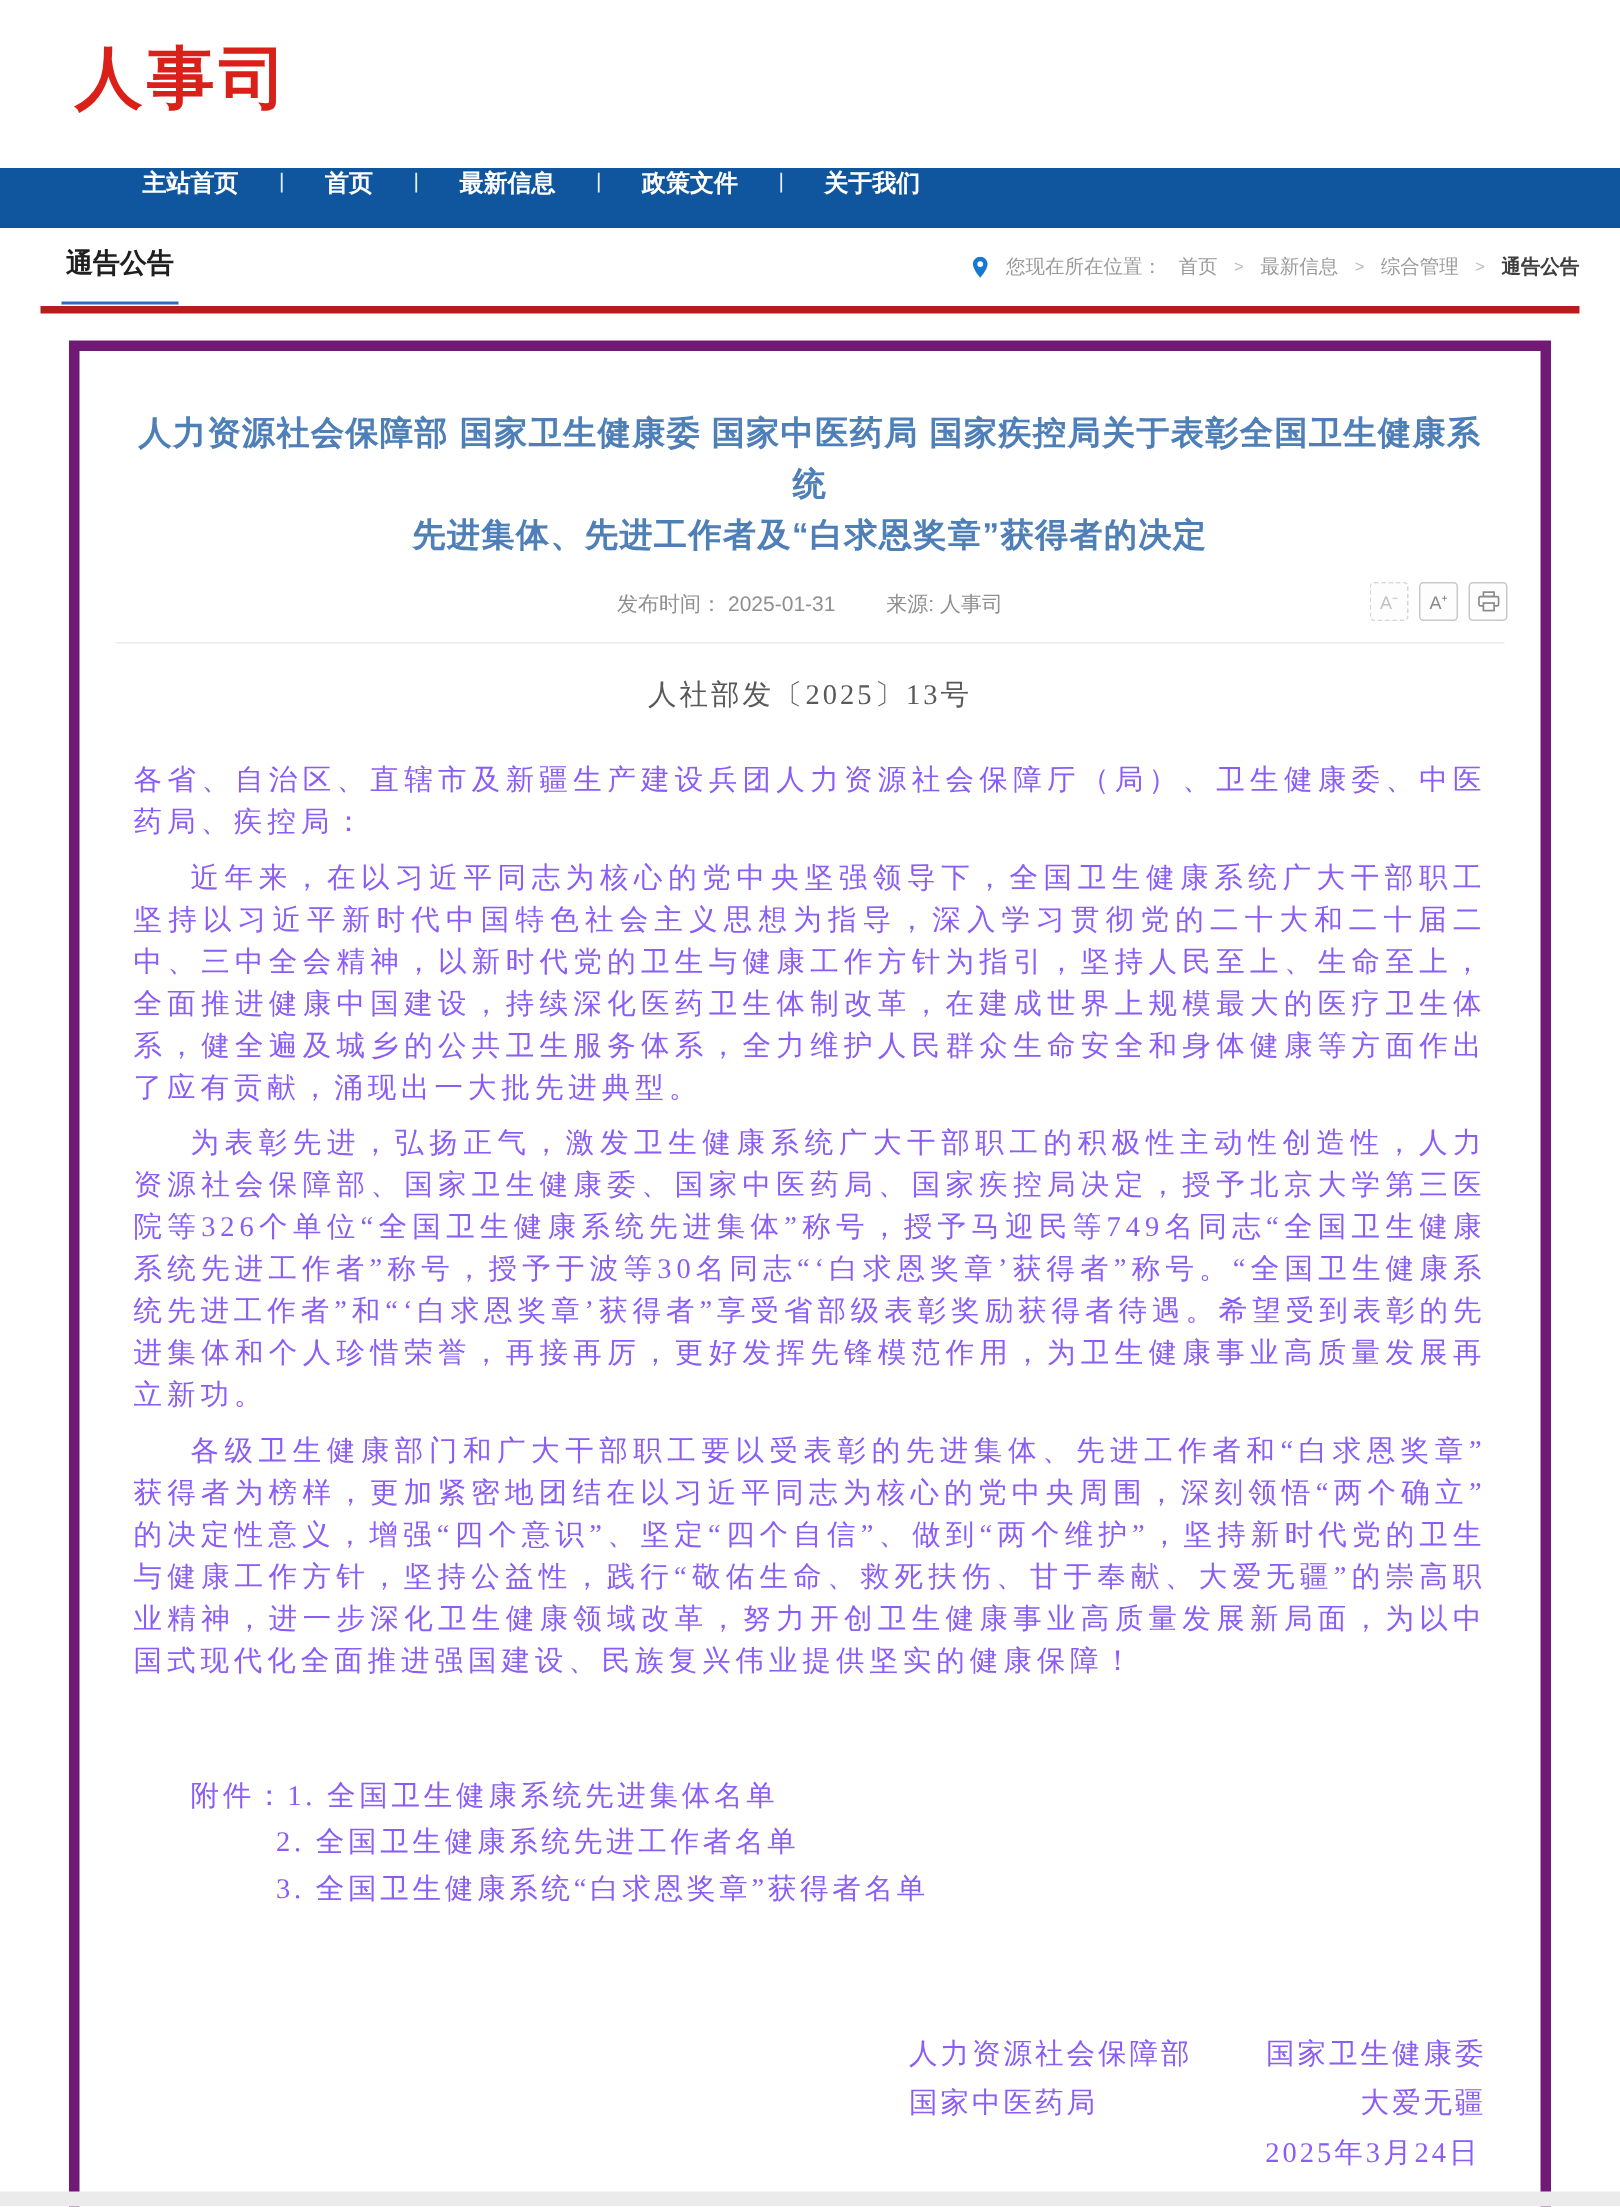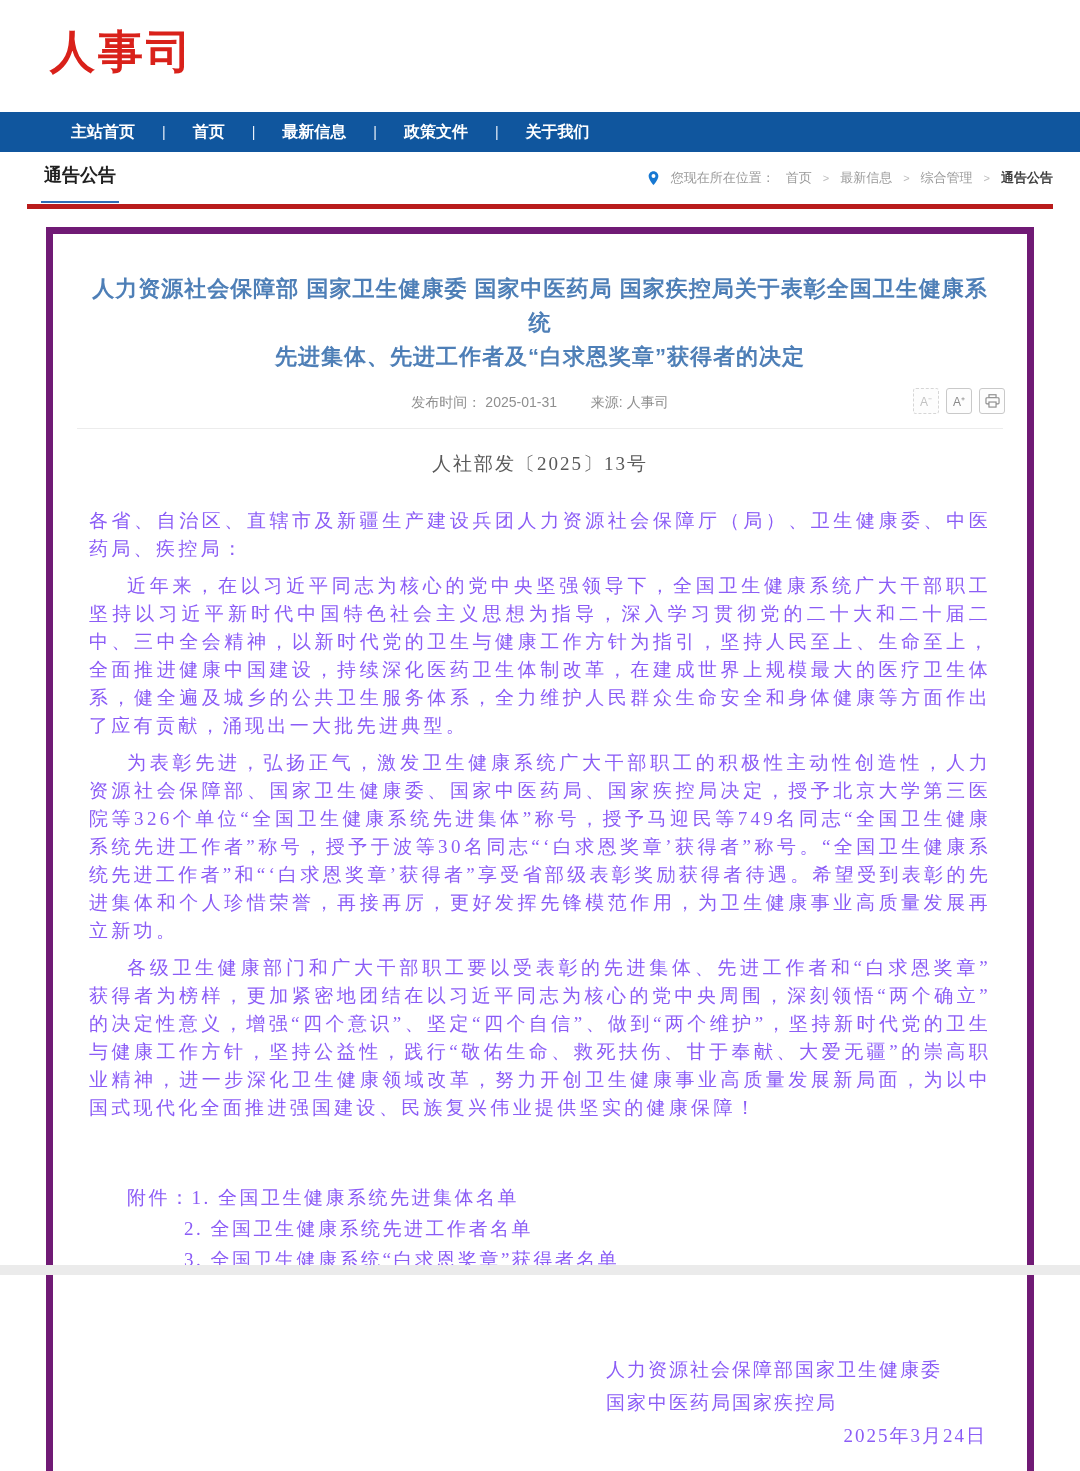--- a/index.html
+++ b/index.html
@@ -1,24 +1,24 @@
 <!DOCTYPE html>
 <html lang="zh"><head>
 <meta charset="utf-8">
 <style>
   html,body{margin:0;padding:0;background:#ffffff;}
   body{width:1080px;height:1471px;overflow:hidden;font-family:"Liberation Sans",sans-serif;}
-  .page{position:relative;width:1080px;height:1275px;background:#fff;border-radius:20px;}
+  .page{position:relative;width:1080px;height:1471px;background:#fff;border-radius:20px;}
 
   
   .site-header{height:112px;position:relative;}
   .logo{position:absolute;left:50px;top:22px;font-size:45px;font-weight:bold;color:#d9211a;letter-spacing:3px;cursor:pointer;}
 
   
-  .main-nav{height:40px;background:#10569e;display:flex;align-items:center;padding-left:44px;}
+  .main-nav{height:40px;background:#10569e;display:flex;padding-left:68px;}
   .main-nav a{color:#ffffff;font-size:16px;font-weight:bold;text-decoration:none;padding:0 27px;cursor:pointer;white-space:nowrap;}
   .main-nav .sep{color:#e8f0fa;font-size:14px;font-weight:normal;}
 
   
   .crumb-row{position:relative;height:52px;margin:0 27px;border-bottom:5px solid #b91c1c;}
   .section-title{position:absolute;left:14px;top:9px;display:inline-block;font-size:18px;font-weight:bold;color:#1f1f1f;line-height:28px;padding:0 3px 12px;border-bottom:2px solid #2f6db5;}
   .breadcrumb{position:absolute;right:0;top:0;height:52px;display:flex;align-items:center;gap:11px;font-size:13px;color:#9a9a9a;}
   .breadcrumb a{color:#9a9a9a;text-decoration:none;cursor:pointer;}
   .breadcrumb .bc-sep{color:#bcbcbc;font-size:11px;}
   .breadcrumb .current{color:#3f3f3f;font-weight:bold;}
@@ -41,21 +41,21 @@
   .doc-body{padding:0 36px;font-family:"Liberation Serif","DejaVu Serif",serif;font-size:19px;color:#8b5cf6;line-height:28px;letter-spacing:3.3px;text-align:justify;}
   .doc-body p{margin:9px 0 0;}
   .salutation{margin-top:30px !important;}
   .para{text-indent:2em;}
 
   .attachments{margin-top:60px;padding-left:2em;letter-spacing:2.5px;}
   .att-line{line-height:31px;}
   .att-line.indent{padding-left:3em;}
 
   .signature{margin-top:78px;width:385px;margin-left:auto;margin-right:0;line-height:33px;letter-spacing:2px;}
-  .sig-row{display:flex;}
+  .sig-row{display:flex;justify-content:space-between;}
   .sig-date{text-align:right;padding-right:4px;}
 
   .disclosure{margin-top:30px !important;letter-spacing:2.5px;}
 
   
   .bottom-strip{position:absolute;left:0;bottom:0;width:1080px;height:10px;background:#ebebeb;}
 </style>
 </head>
 <body>
 
@@ -138,21 +138,21 @@
         <div class="att-line indent">3. 全国卫生健康系统“白求恩奖章”获得者名单</div>
       </div>
 
       <div class="signature">
         <div class="sig-row">
           <span>人力资源社会保障部</span>
           <span>国家卫生健康委</span>
         </div>
         <div class="sig-row">
           <span>国家中医药局</span>
-          <span>国家疾控局</span>
+          <span>大爱无疆</span>
         </div>
         <div class="sig-date">2025年3月24日</div>
       </div>
 
       <p class="disclosure">（信息公开形式：主动公开）</p>
     </div>
 
   </main>
 
   <footer class="bottom-strip"></footer>

